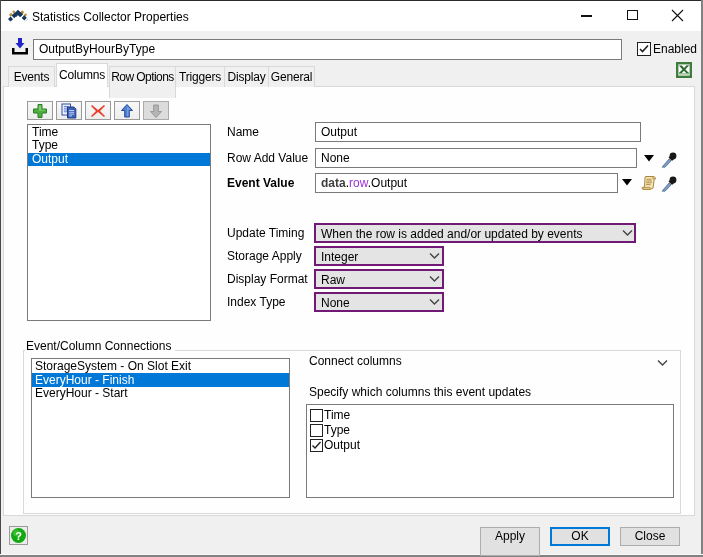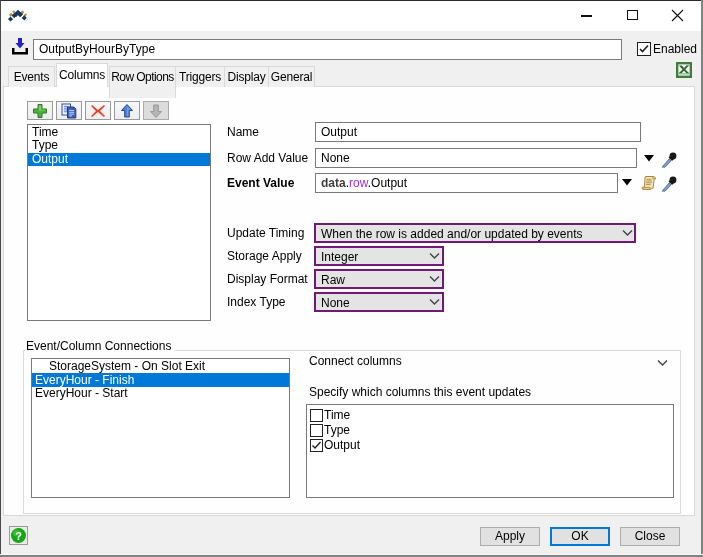--- a/index.html
+++ b/index.html
@@ -37,20 +37,21 @@
     <svg width="20" height="15" viewBox="0 0 20 15">
       <g fill="none" stroke-linecap="butt">
         <path d="M1.8,7.8 L6.8,3.2" stroke="#b8903e" stroke-width="2.7" stroke-dasharray="3 1.5"></path>
         <path d="M13.2,3.2 L18.2,7.8" stroke="#b8903e" stroke-width="2.7" stroke-dasharray="3 1.5"></path>
         <path d="M1.2,12.3 L8.8,5.2" stroke="#17375e" stroke-width="3.6" stroke-dasharray="3.6 1.5"></path>
         <path d="M11.2,5.2 L18.8,12.3" stroke="#17375e" stroke-width="3.6" stroke-dasharray="3.6 1.5"></path>
         <path d="M6.8,7.6 L10,4.4 L13.2,7.6" stroke="#17375e" stroke-width="3.8"></path>
       </g>
     </svg>
   </div>
+  <div class="lbl" style="left:32px;top:10px;">Statistics Collector Properties</div>
   <div class="abs" style="left:581px;top:15px;width:11px;height:2px;background:#111;"></div>
   <div class="abs" style="left:627px;top:10px;width:11px;height:10px;border:1px solid #111;"></div>
   <div class="abs" style="left:671px;top:9px;">
     <svg width="13" height="13" viewBox="0 0 13 13">
       <path d="M1,1 L12,12 M12,1 L1,12" stroke="#111" stroke-width="1.1" fill="none"></path>
     </svg>
   </div>
 
   <div class="abs" style="left:11px;top:37px;">
     <svg width="18" height="19" viewBox="0 0 18 19">
@@ -198,21 +199,21 @@
 
   <div class="combo" style="left:314px;top:223px;width:322px;height:20px;">When the row is added and/or updated by events</div>
   <div class="combo" style="left:314px;top:246px;width:130px;height:20px;">Integer</div>
   <div class="combo" style="left:314px;top:269px;width:130px;height:20px;">Raw</div>
   <div class="combo" style="left:314px;top:292px;width:130px;height:20px;">None</div>
 
   <div class="abs" style="left:23px;top:350px;width:658px;height:164px;border:1px solid #d9d9d9;"></div>
   <div class="lbl" style="left:25px;top:339px;background:#fefefe;padding:0 4px 0 1px;">Event/Column Connections</div>
 
   <div class="lb" style="left:31px;top:358px;width:259px;height:140px;"></div>
-  <div class="lbl" style="left:35px;top:360px;line-height:13.4px;margin-left:14px;">StorageSystem - On Slot Exit</div>
+  <div class="lbl" style="left:35px;top:360px;line-height:13.4px;">StorageSystem - On Slot Exit</div>
   <div class="sel" style="left:32px;top:373.4px;width:257px;height:13.6px;"></div>
   <div class="lbl selt" style="left:35px;top:373.6px;line-height:13.4px;">EveryHour - Finish</div>
   <div class="lbl" style="left:35px;top:387px;line-height:13.4px;">EveryHour - Start</div>
 
   <div class="lbl" style="left:309px;top:354px;">Connect columns</div>
   <div class="lbl" style="left:309px;top:385px;">Specify which columns this event updates</div>
   <div class="lb" style="left:306px;top:404px;width:368px;height:94px;"></div>
   <div class="abs" style="left:310px;top:409px;width:13px;height:13px;border:1px solid #222;background:#fff;"></div>
   <div class="lbl" style="left:324px;top:408px;">Time</div>
   <div class="abs" style="left:310px;top:424px;width:13px;height:13px;border:1px solid #222;background:#fff;"></div>
@@ -224,16 +225,16 @@
   </div>
   <div class="lbl" style="left:324px;top:438px;">Output</div>
 
   <div class="abs" style="left:9px;top:526px;width:19px;height:19px;border:1px solid #9a9a9a;background:#ececec;">
     <svg width="17" height="17" viewBox="0 0 17 17" style="position:absolute;left:0;top:0;">
       <circle cx="8.5" cy="8.5" r="7.5" fill="#12a812"></circle>
       <circle cx="6.5" cy="6" r="3.5" fill="#55cc44" opacity="0.55"></circle>
       <text x="8.5" y="12.5" font-family="Liberation Sans" font-size="11" font-weight="bold" fill="#fff" text-anchor="middle">?</text>
     </svg>
   </div>
-  <div class="btn" style="left:480px;top:527px;width:60px;height:19px;">Apply</div>
+  <div class="btn" style="left:480px;top:527px;width:60px;height:29px;">Apply</div>
   <div class="btn" style="left:550px;top:527px;width:60px;height:19px;border:2px solid #0078d7;line-height:15px;">OK</div>
   <div class="btn" style="left:620px;top:527px;width:60px;height:19px;">Close</div>
 </div>
 
 </body></html>

